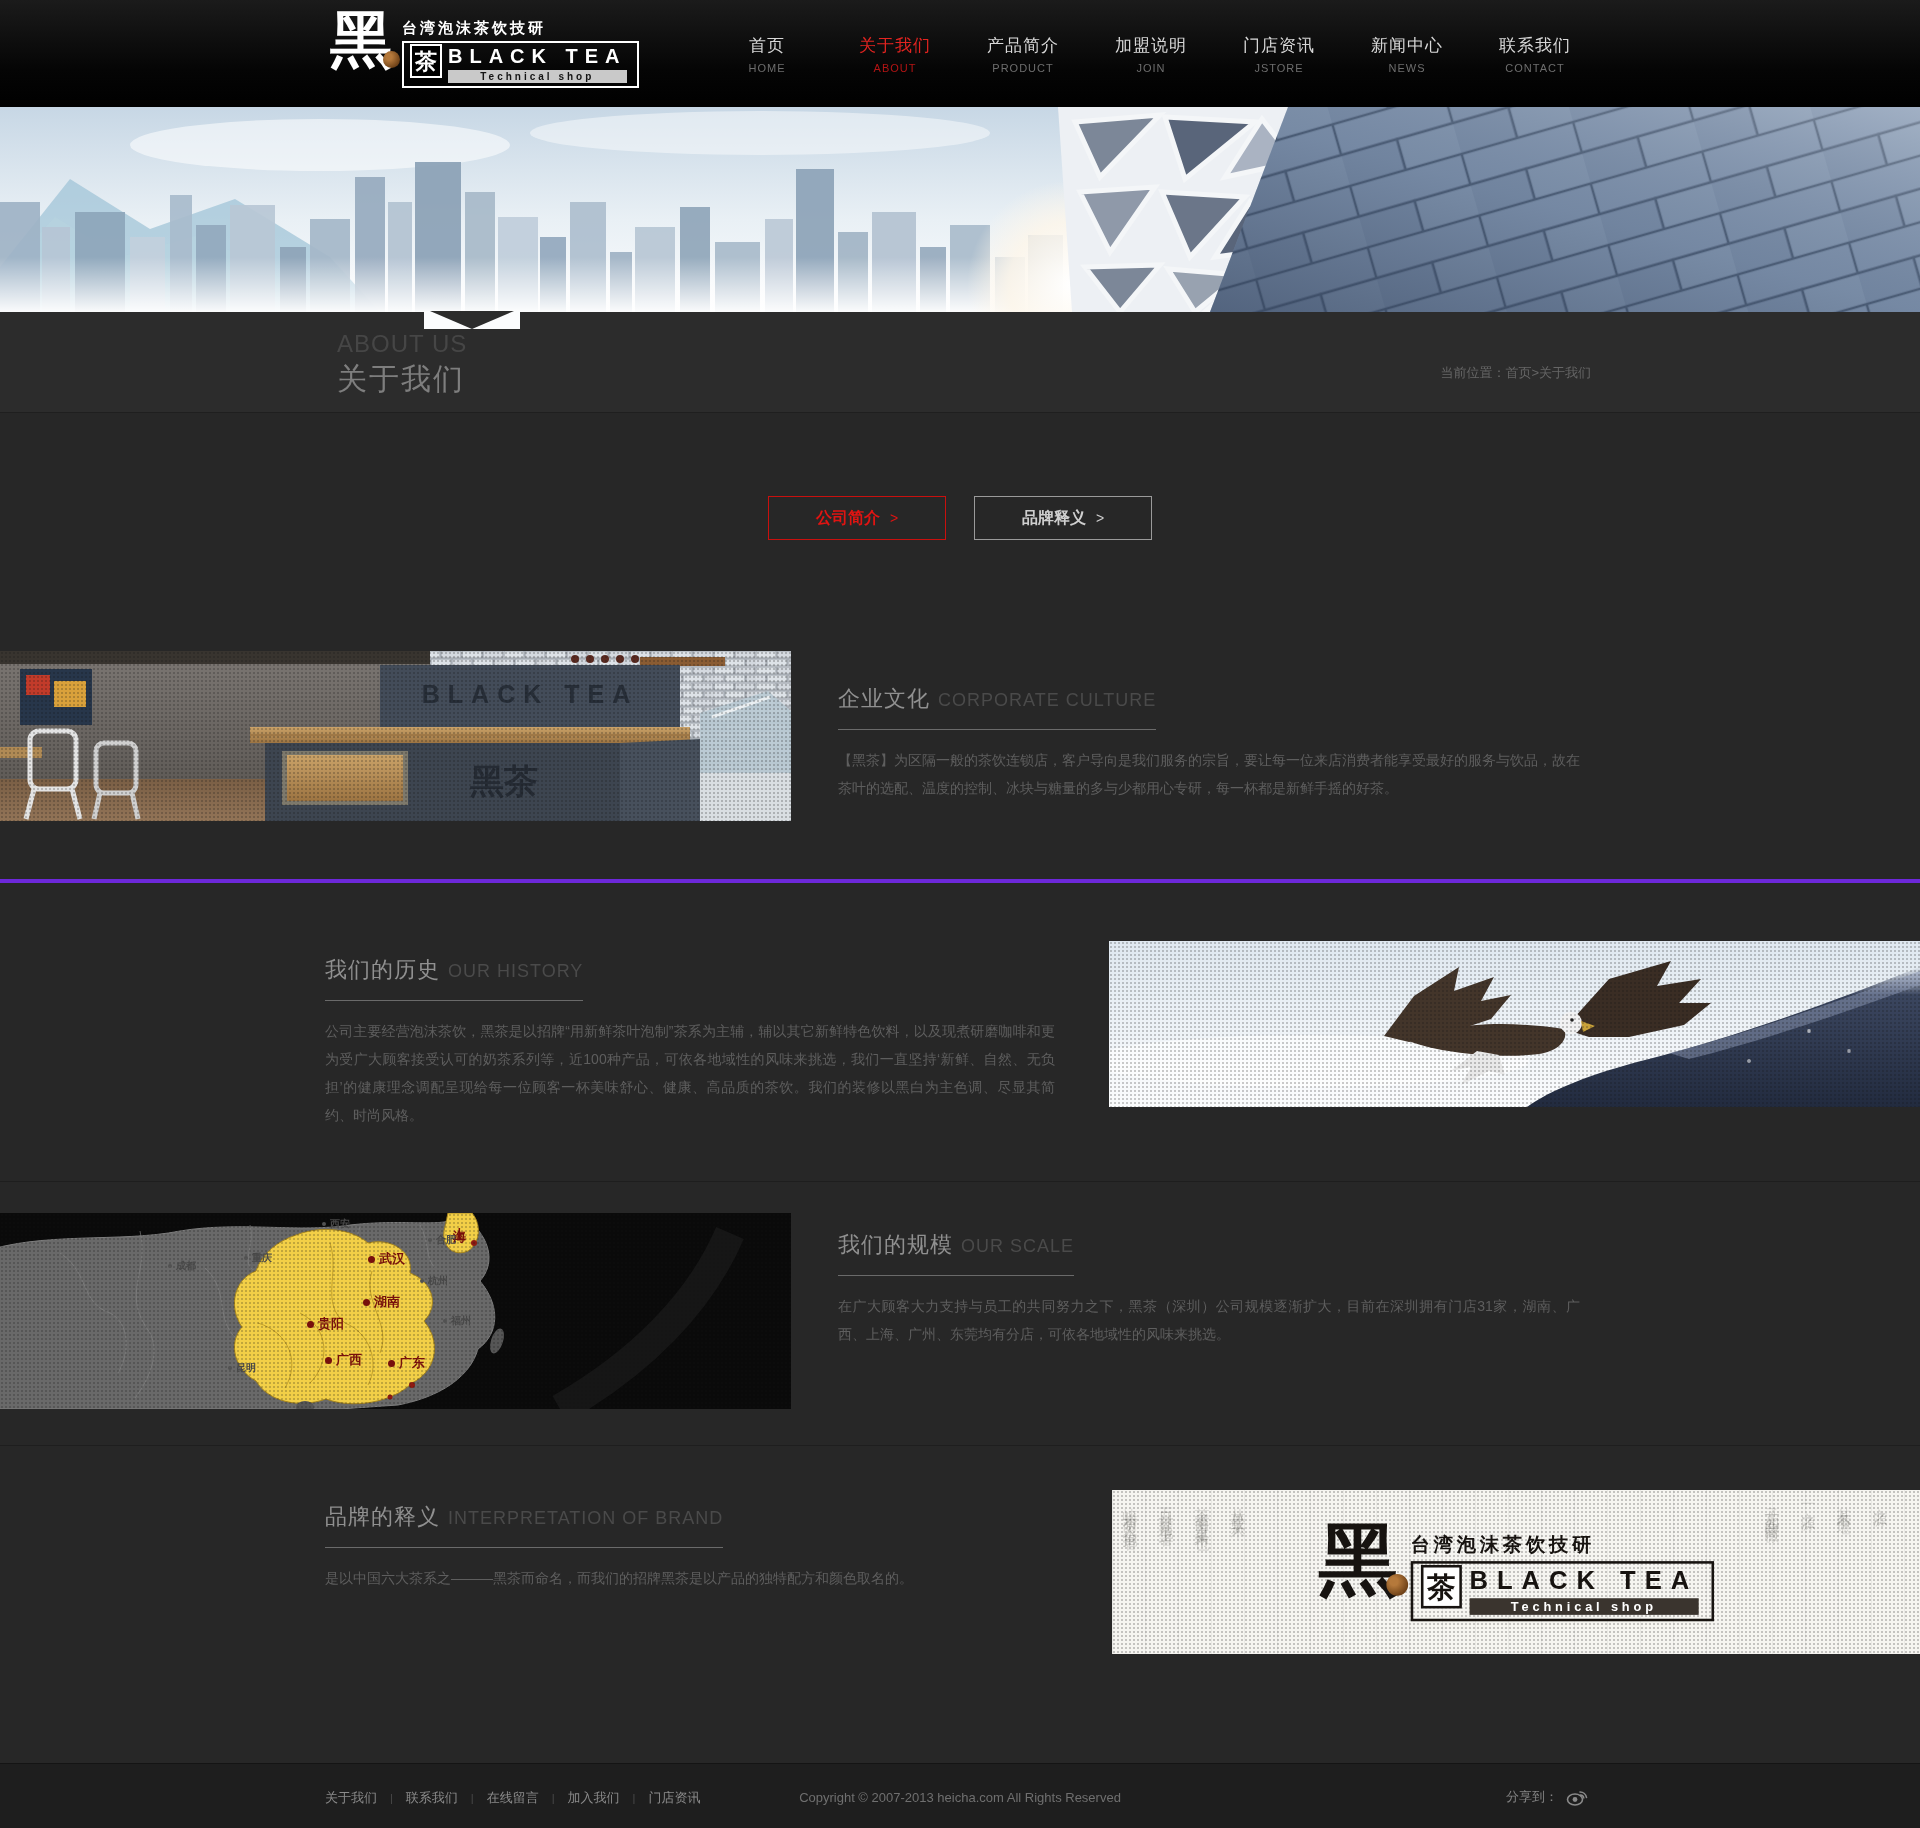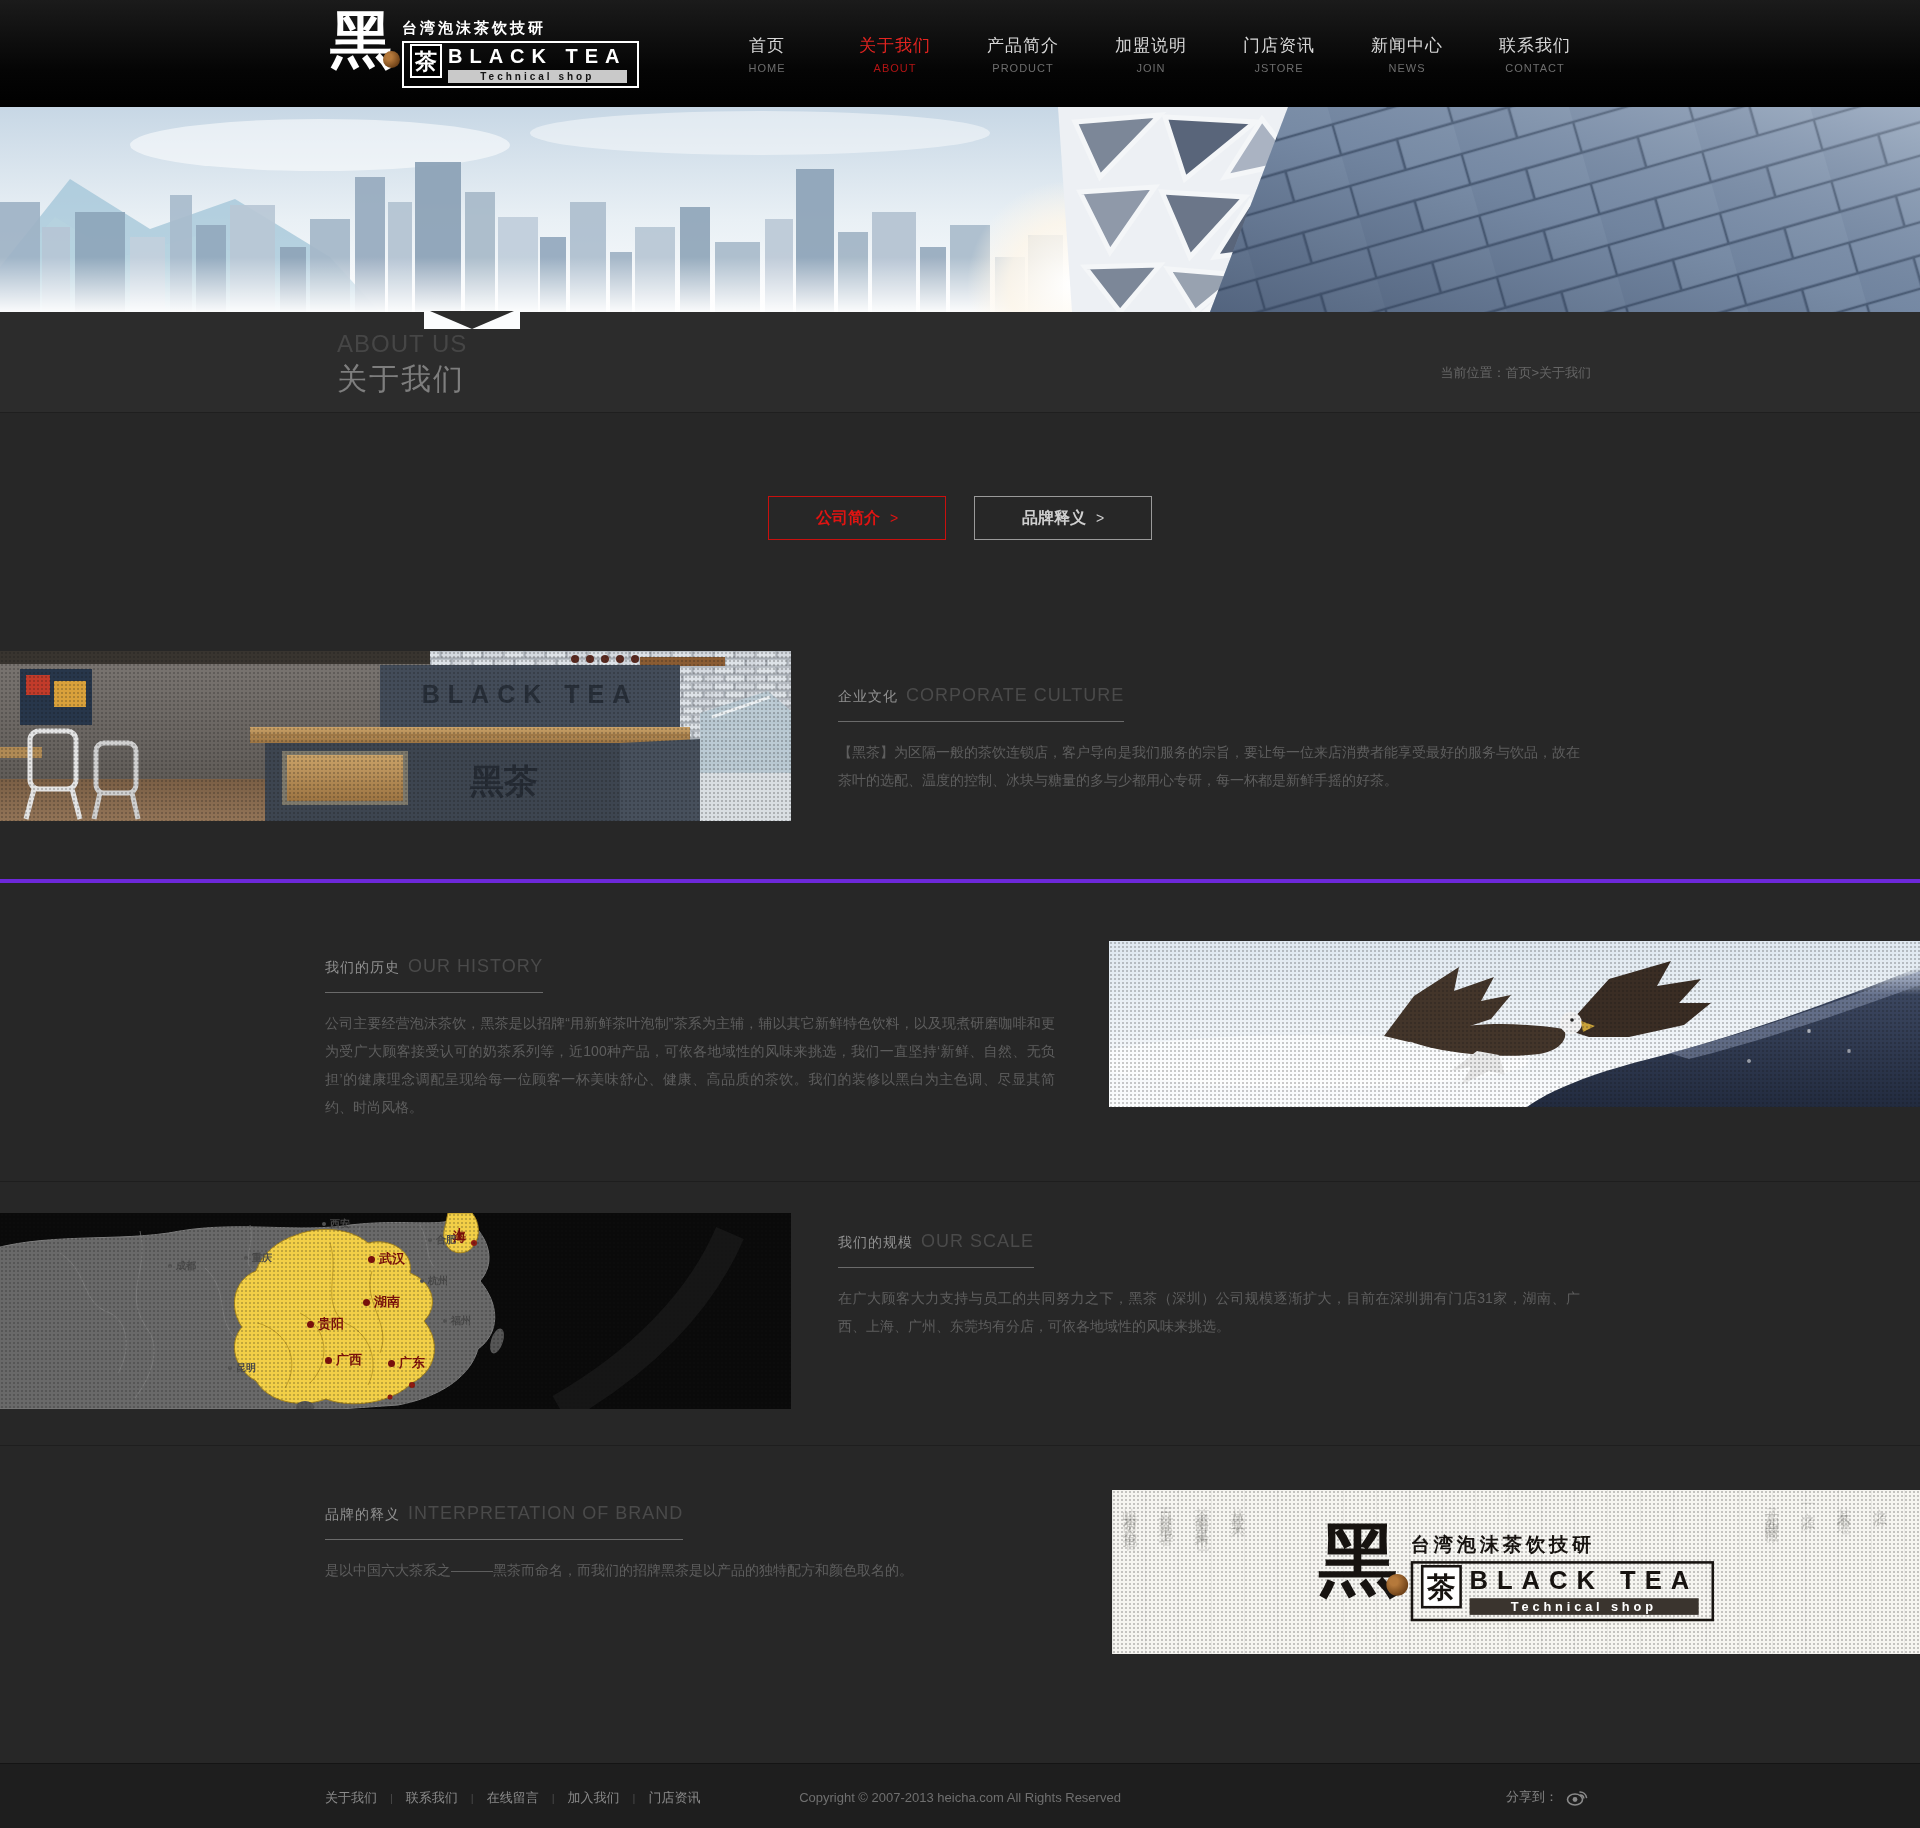--- a/index.html
+++ b/index.html
@@ -80,21 +80,21 @@
   .m3 { left:0;      top:31px; width:791px; height:196px; background:#0a0a0a; }
   .m4 { left:1112px; top:44px; width:808px; height:164px; background:#f6f5f1;
     background-image:repeating-linear-gradient(90deg, rgba(0,0,0,.05) 0 1px, transparent 1px 33px); }
 
   .copy { position:absolute; }
   .c1 { left:838px; top:50px; width:742px; }
   .c2 { left:325px; top:72px; width:730px; }
   .c3 { left:838px; top:48px; width:742px; }
   .c4 { left:325px; top:56px; width:762px; }
   .sec-title { display:inline-block; border-bottom:1px solid #6a6a6a; padding-bottom:15px; font-weight:normal; }
-  .t-zh { font-size:14px; color:#909090; letter-spacing:1px; }
+  .t-zh { font-size:22px; color:#909090; letter-spacing:1px; }
   .t-en { font-size:18px; color:#4a4a4a; margin-left:8px; letter-spacing:1px; }
   .sec-body { margin-top:16px; font-size:14px; color:#5e5e5e; line-height:28px; text-align:justify; }
 
   
   .mlabel { position:absolute; display:flex; align-items:center; gap:4px; z-index:3; white-space:nowrap; }
   .mlabel .dot { border-radius:50%; flex:none; }
   .hl  { color:#77100c; font-size:13px; font-weight:bold; }
   .hl .dot  { width:7px; height:7px; background:#77100c; }
   .dim { color:#484848; font-size:10px; }
   .dim .dot { width:4px; height:4px; background:#525252; }

